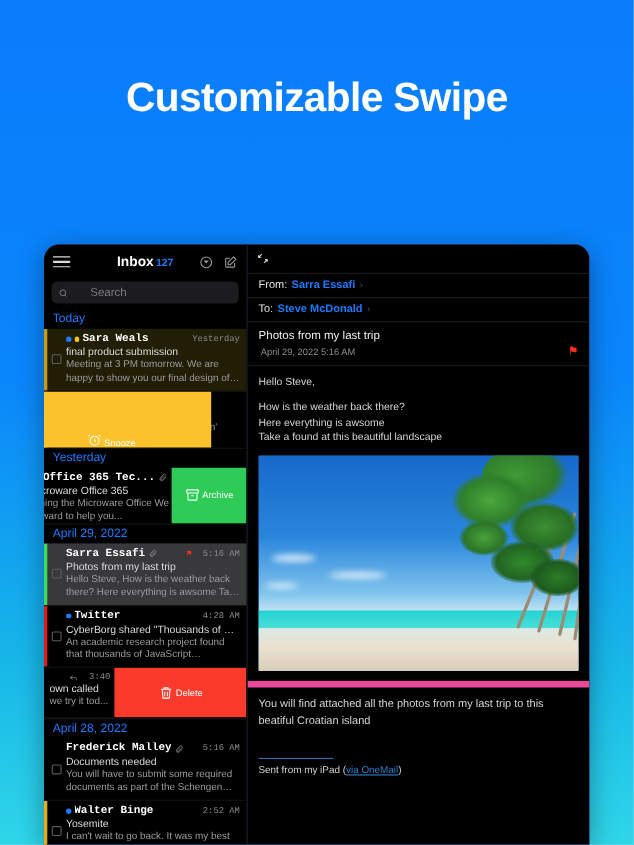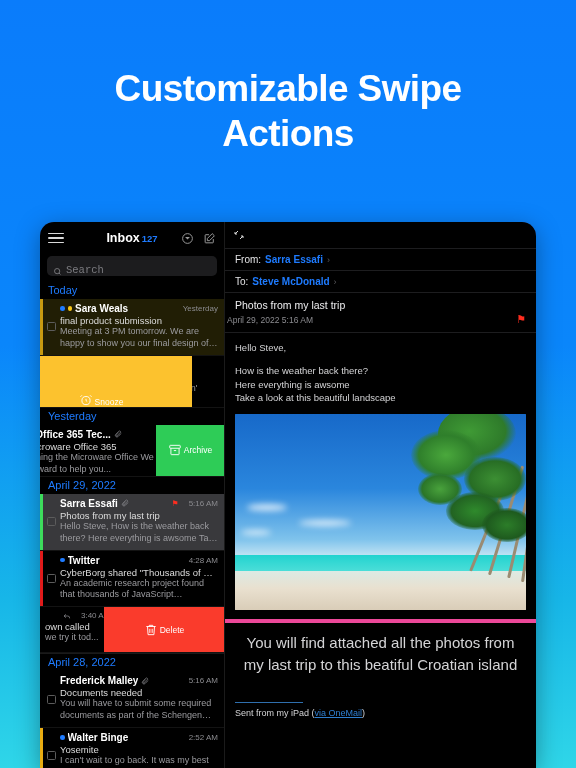--- a/index.html
+++ b/index.html
@@ -38,35 +38,35 @@
     position:absolute; left:0; right:0; text-align:center;
     font-size:12.5px; font-weight:bold; color:#fff; pointer-events:none;
   }
   .inbox-count{ color:#1e7bff; font-size:9.5px; font-weight:bold; margin-left:2px;}
   .topbar-icons{ margin-left:auto; display:flex; gap:9px; align-items:center; z-index:2;}
   .ico{ width:13px; height:13px; color:#9a9a9a; display:block;}
 
   .searchwrap{ padding:2px 7px 6px 7px;}
   .search{
     height:20px; background:#1c1c1e; border-radius:5px;
-    display:flex; align-items:flex-end; gap:4px; padding:0 6px;font-family:Liberation Mono, monospace;
+    display:flex; align-items:center; gap:20px; padding:0 6px;
   }
   .search span{ color:#7c7c80; font-size:10.5px;}
   .search svg{ width:9px;height:9px;color:#7c7c80;flex-shrink:0;}
 
   .datehdr{ font-size:11px; color:#1e7bff; padding:2px 8px 3px 8px; font-weight:400;}
   .datehdr.sep{ border-top:1px solid #1a1a1a; }
 
   .row{ position:relative; display:flex; overflow:hidden; min-height:46px;
         border-bottom:1px solid #131313;}
   .bar{ width:3px; flex-shrink:0; }
   .chk{ width:17px; flex-shrink:0; display:flex; align-items:center; justify-content:center;}
   .chkbox{ width:9px;height:9px;border:1px solid #5c5c5c;border-radius:1.5px;}
   .rowbody{ flex:1; padding:4px 6px 5px 0; min-width:0;}
-  .rline1{ display:flex; align-items:center; gap:3px;}
+  .rline1{ display:flex; align-items:center; gap:3px;font-family:Liberation Mono, monospace;}
   .dot{ width:4.5px;height:4.5px;border-radius:50%;background:#1e7bff;flex-shrink:0;}
   .dot.y{ background:#f5c518;}
   .sender{ font-size:10px;font-weight:bold;color:#ffffff;white-space:nowrap;
            overflow:hidden;text-overflow:ellipsis;}
   .time{ margin-left:auto;font-size:8px;color:#8b8b8f;white-space:nowrap;padding-left:4px;}
   .flag{ color:#ff2d1f; font-size:8px; margin-left:auto; }
   .flag + .time{ margin-left:3px;}
   .subject{ font-size:9.5px;color:#dcdcdc;white-space:nowrap;overflow:hidden;
             text-overflow:ellipsis;margin-top:1px;}
   .preview{ font-size:9px;color:#9b9b9f;line-height:1.32;margin-top:0px;
@@ -92,51 +92,50 @@
   .right{ flex:1; background:#000; position:relative; overflow:hidden;}
   .rtop{ height:26px; display:flex; align-items:center; padding-left:8px;}
   .rtop svg{ width:12px;height:12px;color:#dcdcdc;}
   .fieldrow{ display:flex; align-items:baseline; gap:4px; padding:5px 10px;
              border-top:1px solid #1d1d1f; font-size:10px;}
   .flabel{ color:#e4e4e6;}
   .fvalue{ color:#1e7bff; font-weight:bold;}
   .fchev{ color:#5a5a5e; font-size:9px;}
   .subjrow{ padding:6px 10px 2px 10px; border-top:1px solid #1d1d1f;}
   .subjtext{ font-size:10.5px; color:#ededef;}
-  .metarow{ display:flex;align-items:center;padding:0 10px 6px 2px;}
+  .metarow{ display:flex;align-items:center;padding:0 10px 6px 12px;}
   .metadate{ font-size:8.5px;color:#8c8c90;}
   .metaflag{ margin-left:auto;color:#ff2d1f;font-size:11px;}
   .bodywrap{ border-top:1px solid #1d1d1f; padding:8px 10px 0 10px;}
   .btext{ font-size:9.5px;color:#d4d4d6;line-height:1.45;}
   .bgap{ height:9px;}
   .photo{ margin:9px 0 0 0; width:100%; height:196px; border-radius:1px;
           position:relative; overflow:hidden; background:#0a5fa8;}
   .sky{ position:absolute;inset:0;
         background:linear-gradient(180deg,#1769c9 0%,#2a86dd 38%,#7fc3ec 64%,#bfe2f3 72%,#2fd8d0 74%,#18c6c9 82%,#cfe8e4 90%,#e8ded0 100%);}
   .sea{ position:absolute;left:0;right:0;top:72%;height:12%;
         background:linear-gradient(180deg,#22d3cf,#5fe3dd);}
   .sand{ position:absolute;left:0;right:0;bottom:0;height:20%;
          background:linear-gradient(180deg,#ddeae4 0%,#e9e0cf 45%,#d9cdb8 100%);}
   .cloud{position:absolute;background:rgba(255,255,255,.75);border-radius:50%;filter:blur(3px);}
   .palm{ position:absolute; }
   .trunk{ position:absolute; background:#9a8b72; border-radius:2px;
           transform-origin:bottom center; }
   .frond{ position:absolute; background:#2f7d2f; border-radius:50%;}
-  .aftertext{ padding:9px 10px 0 10px; font-size:15px;color:#d4d4d6;line-height:1.45;
-              border-top:4px solid #ec4899; margin-top:9px;text-align:center;}
+  .aftertext{ padding:9px 10px 0 10px; font-size:10px;color:#d4d4d6;line-height:1.45;
+              border-top:6px solid #ec4899; margin-top:9px;}
   .sigline{ width:68px;height:1px;background:#2f6fae;margin:26px 0 5px 10px;}
   .sig{ padding:0 10px 10px 10px; font-size:9px;color:#d4d4d6;}
   .sig a{ color:#2f7fd0; }
 </style>
 </head>
 <body>
 
 <div class="headline">
   <div>Customizable Swipe</div>
-  <div>Actions</div>
 </div>
 
 <div class="device">
 <div class="split">
 
   <div class="left">
 
     <div class="topbar">
       <div class="hamburger">
             <i></i>
@@ -360,21 +359,21 @@
     <div class="metarow">
       <span class="metadate">April 29, 2022 5:16 AM</span>
       <span class="metaflag">⚑</span>
     </div>
 
     <div class="bodywrap">
       <div class="btext">Hello Steve,</div>
       <div class="bgap"></div>
       <div class="btext">How is the weather back there?</div>
       <div class="btext">Here everything is awsome</div>
-      <div class="btext">Take a look at this beautiful landscape</div>
+      <div class="btext">Take a found at this beautiful landscape</div>
 
       <div class="photo">
         <div class="sky"></div>
         <div class="cloud" style="left:4%;top:46%;width:40px;height:7px;"></div>
         <div class="cloud" style="left:22%;top:54%;width:52px;height:6px;"></div>
         <div class="cloud" style="left:2%;top:59%;width:30px;height:5px;"></div>
         <div class="sea"></div>
         <div class="sand"></div>
 
         <div class="palm" style="right:0;top:0;width:55%;height:100%;">

